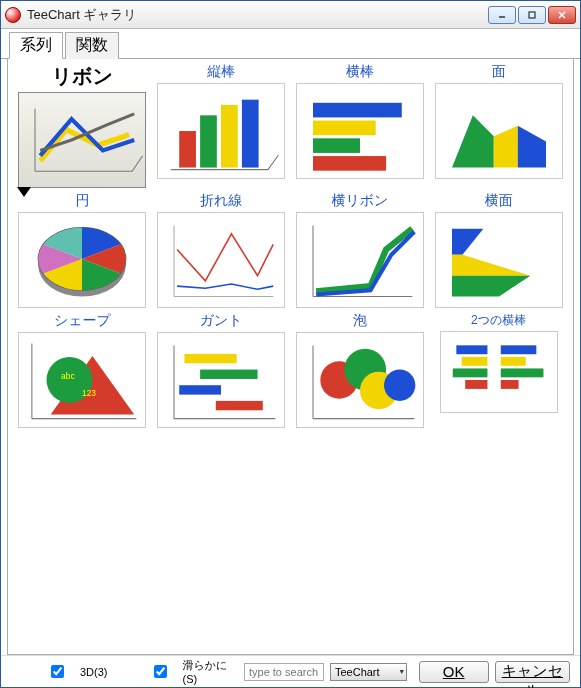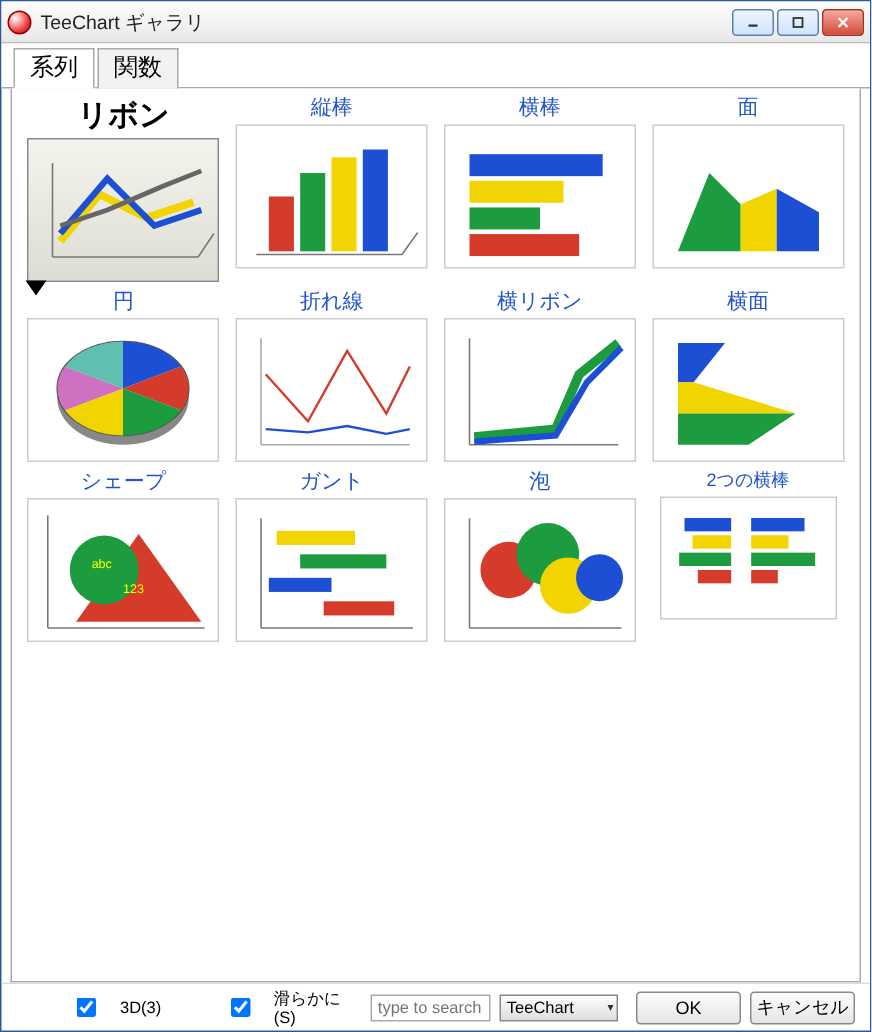--- a/index.html
+++ b/index.html
@@ -139,22 +139,23 @@
     background:linear-gradient(#fff,#ddd);
     display:flex;align-items:center;justify-content:space-between;
     padding:0 2px 0 4px; font-size:11px;
   }
   .combo .tri { font-size:8px; color:#333;}
   .spacer { flex:1; }
   .btn {
     min-width:70px; height:22px;
     border:1px solid #888;
     background:linear-gradient(#fdfdfd,#e5e5e5);
-    font-size:12px;
+    font-size:15px;
     border-radius:3px;
+    text-decoration:underline;
   }
 
   
   .thumb svg { width:100%; height:100%; }
 </style>
 </head>
 <body>
 
 <div class="window">
 

